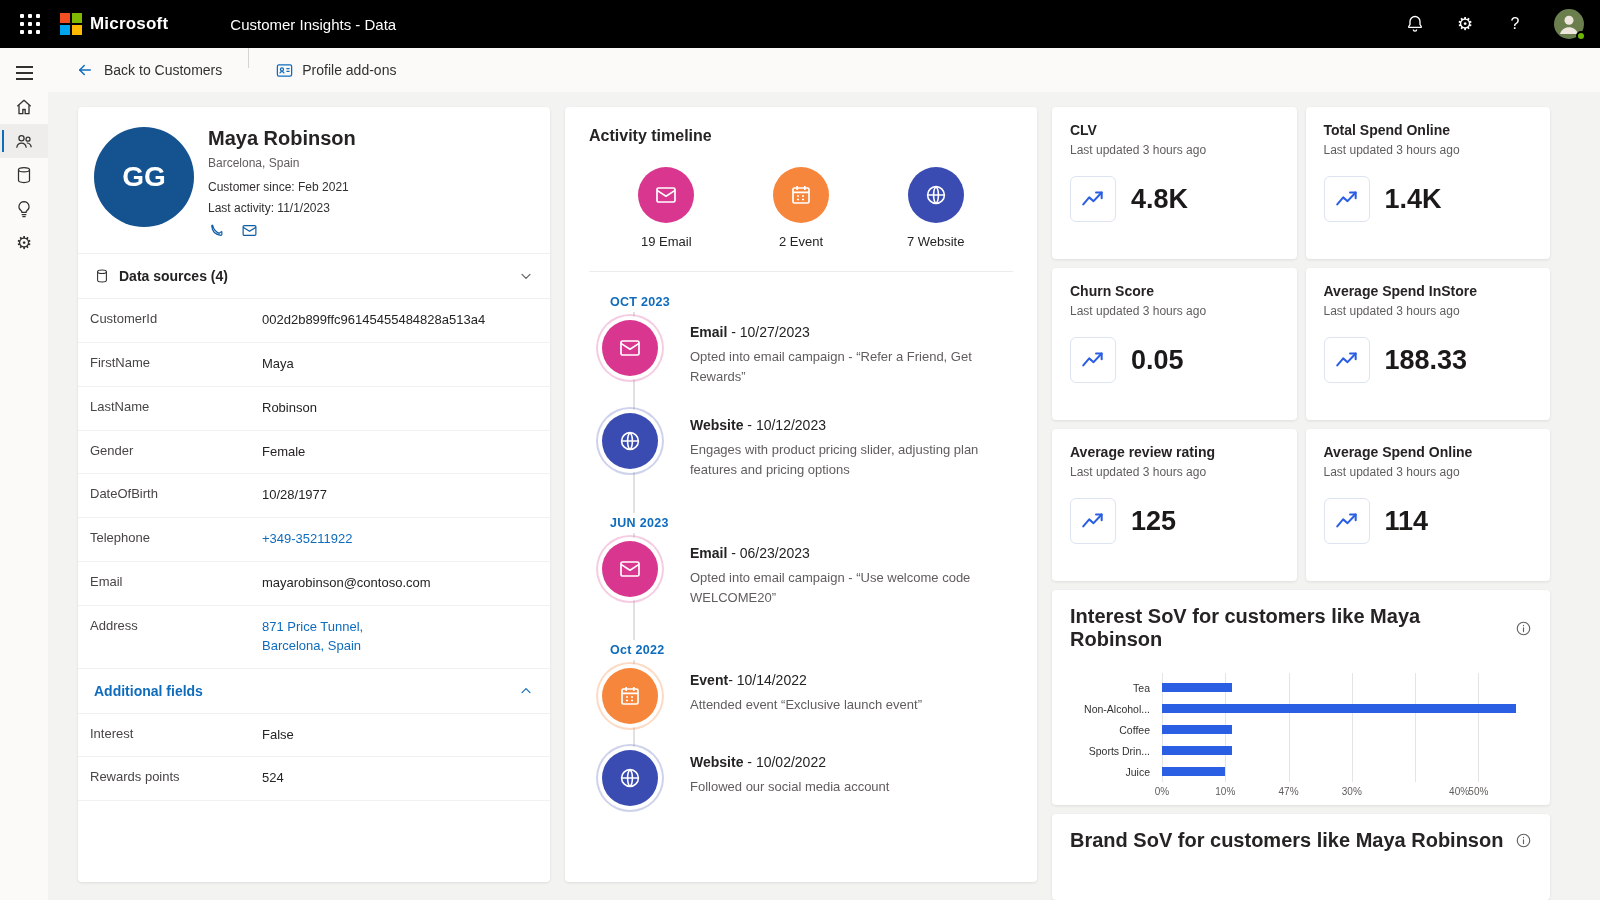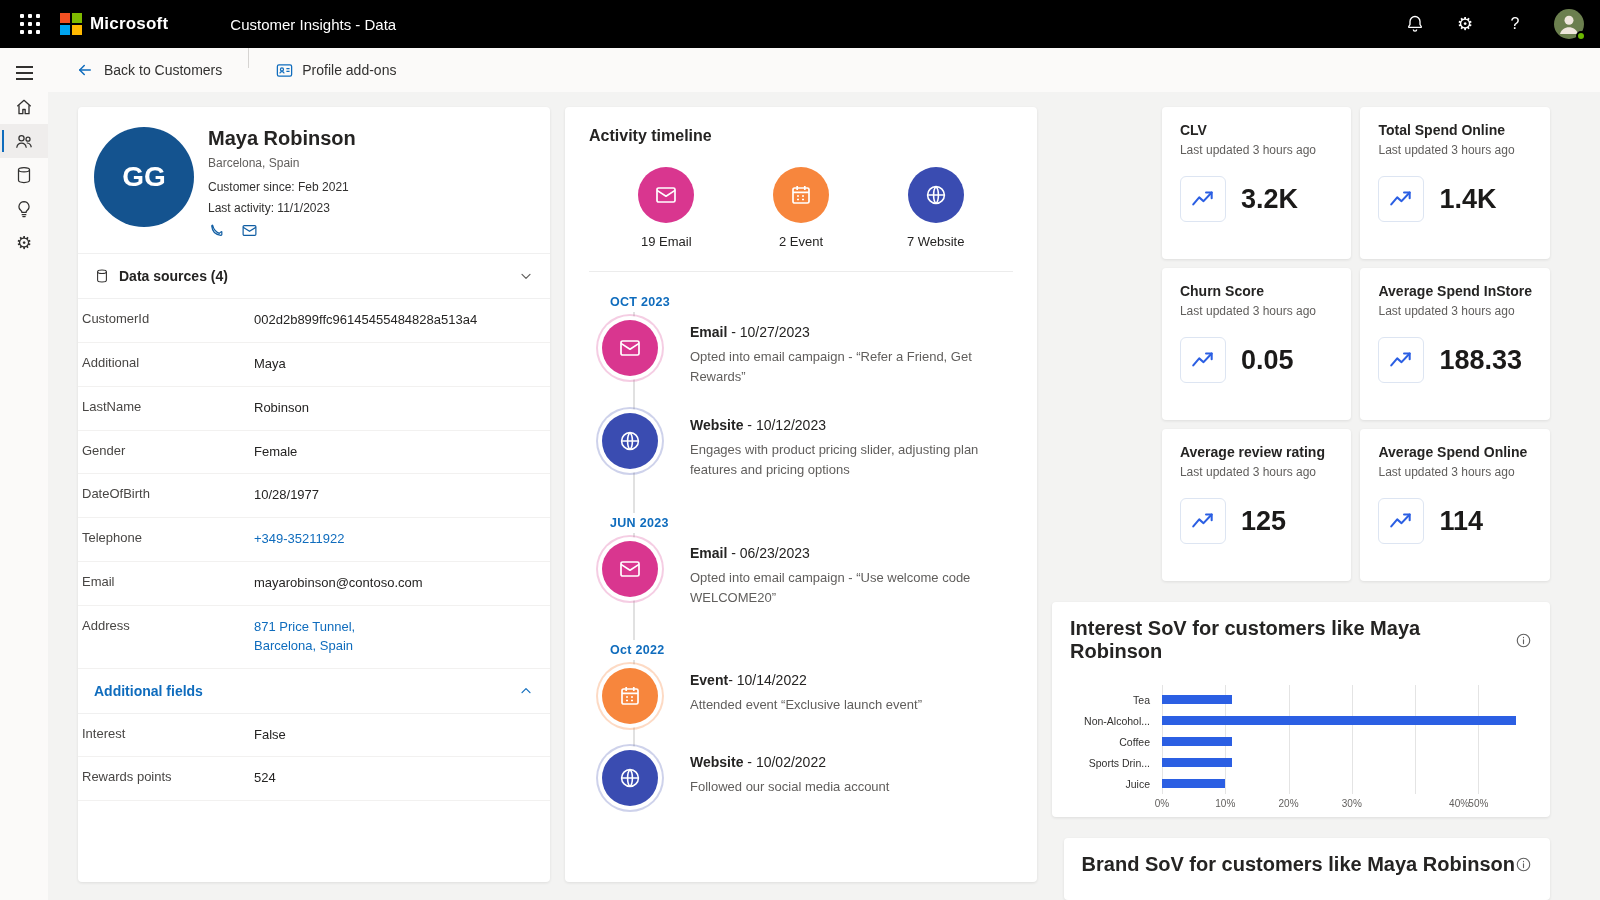--- a/index.html
+++ b/index.html
@@ -47,21 +47,21 @@
   .cust-loc { font-size: 12px; color: #605e5c; margin-bottom: 10px; }
   .cust-meta { font-size: 12px; color: #323130; margin-bottom: 7px; }
   .contact-icons { display: flex; gap: 16px; margin-top: 3px; }
   .cicon { cursor: pointer; display: inline-flex; }
 
   .section-header { display: flex; align-items: center; gap: 9px; padding: 14px 16px; border-bottom: 1px solid #f0f0f0; cursor: pointer; }
   .sh-label { font-size: 14px; font-weight: bold; }
   .sh-label.blue { color: #0f6cbd; }
   .chev { margin-left: auto; display: inline-flex; }
 
-  .field-row { display: flex; align-items: flex-start; padding: 12px 4px; border-bottom: 1px solid #f2f1f0; }
+  .field-row { display: flex; align-items: flex-start; padding: 12px 12px; border-bottom: 1px solid #f2f1f0; }
   .field-label { width: 172px; font-size: 13px; color: #484644; flex-shrink: 0; }
   .field-value { font-size: 13px; color: #252423; white-space: pre-line; line-height: 1.45; }
   .field-value.link { color: #0f6cbd; cursor: pointer; }
 
   
   .timeline-card { width: 472px; height: 775px; flex-shrink: 0; padding: 20px 24px; overflow: hidden; }
   .tl-title { font-size: 16px; font-weight: bold; margin-bottom: 22px; }
   .tl-summary { display: flex; justify-content: flex-end; padding: 0 32px; gap: 44px; }
   .tl-sum-item { display: flex; flex-direction: column; align-items: center; width: 110px; cursor: pointer; }
   .circle { width: 56px; height: 56px; border-radius: 50%; display: flex; align-items: center; justify-content: center; flex-shrink: 0; }
@@ -78,21 +78,21 @@
   .tl-entry .circle { position: relative; z-index: 1; box-shadow: 0 0 0 4px #fff; }
   .tl-entry .c-email { box-shadow: 0 0 0 4px #fff, 0 0 0 6px rgba(217,54,143,.25); }
   .tl-entry .c-event { box-shadow: 0 0 0 4px #fff, 0 0 0 6px rgba(247,134,61,.3); }
   .tl-entry .c-web   { box-shadow: 0 0 0 4px #fff, 0 0 0 6px rgba(58,76,177,.25); }
   .tl-entry-body { padding-top: 4px; }
   .tl-entry-title { font-size: 14px; }
   .tl-entry-title b { font-weight: bold; }
   .tl-entry-desc { font-size: 13px; color: #605e5c; margin-top: 7px; line-height: 1.55; max-width: 310px; }
 
   
-  .right-col { flex: 1; display: flex; flex-direction: column; gap: 21px; min-width: 0; align-items: flex-end; }
+  .right-col { flex: 1; display: flex; flex-direction: column; gap: 9px; min-width: 0; }
   .kpi-grid { display: grid; grid-template-columns: 1fr 1fr; gap: 9px; }
   .kpi-card { height: 152px; padding: 15px 18px; }
   .kpi-title { font-size: 14px; font-weight: bold; }
   .kpi-updated { font-size: 12px; color: #605e5c; margin-top: 5px; }
   .kpi-row { display: flex; align-items: center; gap: 15px; margin-top: 19px; }
   .trend-box { width: 46px; height: 46px; border: 1px solid #dde5f2; border-radius: 6px; display: flex; align-items: center; justify-content: center; flex-shrink: 0; }
   .kpi-value { font-size: 27px; font-weight: bold; color: #1b1a19; }
 
   .chart-card { height: 215px; padding: 15px 18px; }
   .chart-head { display: flex; align-items: center; }
@@ -251,21 +251,21 @@
                 <path d="M6 9.5l6 6 6-6"></path>
               </svg>
           </span>
         </div>
 
         <div class="field-row">
           <div class="field-label">CustomerId</div>
           <div class="field-value">002d2b899ffc96145455484828a513a4</div>
         </div>
         <div class="field-row">
-          <div class="field-label">Additional</div>
+          <div class="field-label">FirstName</div>
           <div class="field-value">Maya</div>
         </div>
         <div class="field-row">
           <div class="field-label">LastName</div>
           <div class="field-value">Robinson</div>
         </div>
         <div class="field-row">
           <div class="field-label">Gender</div>
           <div class="field-value">Female</div>
         </div>
@@ -423,21 +423,21 @@
           <div class="card kpi-card">
             <div class="kpi-title">CLV</div>
             <div class="kpi-updated">Last updated 3 hours ago</div>
             <div class="kpi-row">
               <span class="trend-box">
                   <svg width="26" height="26" viewBox="0 0 24 24" fill="none" stroke="#2b5fe3" stroke-width="1.9" stroke-linecap="round" stroke-linejoin="round">
                     <path d="M3 17l5.5-6.5 4 3.5L20 6"></path>
                     <path d="M14.8 6H20v5.2"></path>
                   </svg>
                 </span>
-              <span class="kpi-value">3.2K</span>
+              <span class="kpi-value">4.8K</span>
             </div>
           </div>
 
           <div class="card kpi-card">
             <div class="kpi-title">Total Spend Online</div>
             <div class="kpi-updated">Last updated 3 hours ago</div>
             <div class="kpi-row">
               <span class="trend-box">
                   <svg width="26" height="26" viewBox="0 0 24 24" fill="none" stroke="#2b5fe3" stroke-width="1.9" stroke-linecap="round" stroke-linejoin="round">
                     <path d="M3 17l5.5-6.5 4 3.5L20 6"></path>
@@ -552,21 +552,21 @@
                 <div class="bar-row">
                   <div class="bar-label">Juice</div>
                   <div class="bar-track">
                     <div class="bar" style="width: 18.1818%; background: rgb(43, 95, 227);"></div>
                   </div>
                 </div>
               </div>
             <div class="ticks-layer">
                 <div class="tick" style="left: 0%;">0%</div>
                 <div class="tick" style="left: 18.1818%;">10%</div>
-                <div class="tick" style="left: 36.3636%;">20%</div>
+                <div class="tick" style="left: 36.3636%;">47%</div>
                 <div class="tick" style="left: 54.5455%;">30%</div>
                 <div class="tick" style="left: 72.7273%; margin-left: 44px;">40%</div>
                 <div class="tick" style="left: 90.9091%;">50%</div>
               </div>
           </div>
         </div>
 
         <div class="card brand-card">
           <div class="chart-head">
             <span class="chart-title">Brand SoV for customers like Maya Robinson</span>

